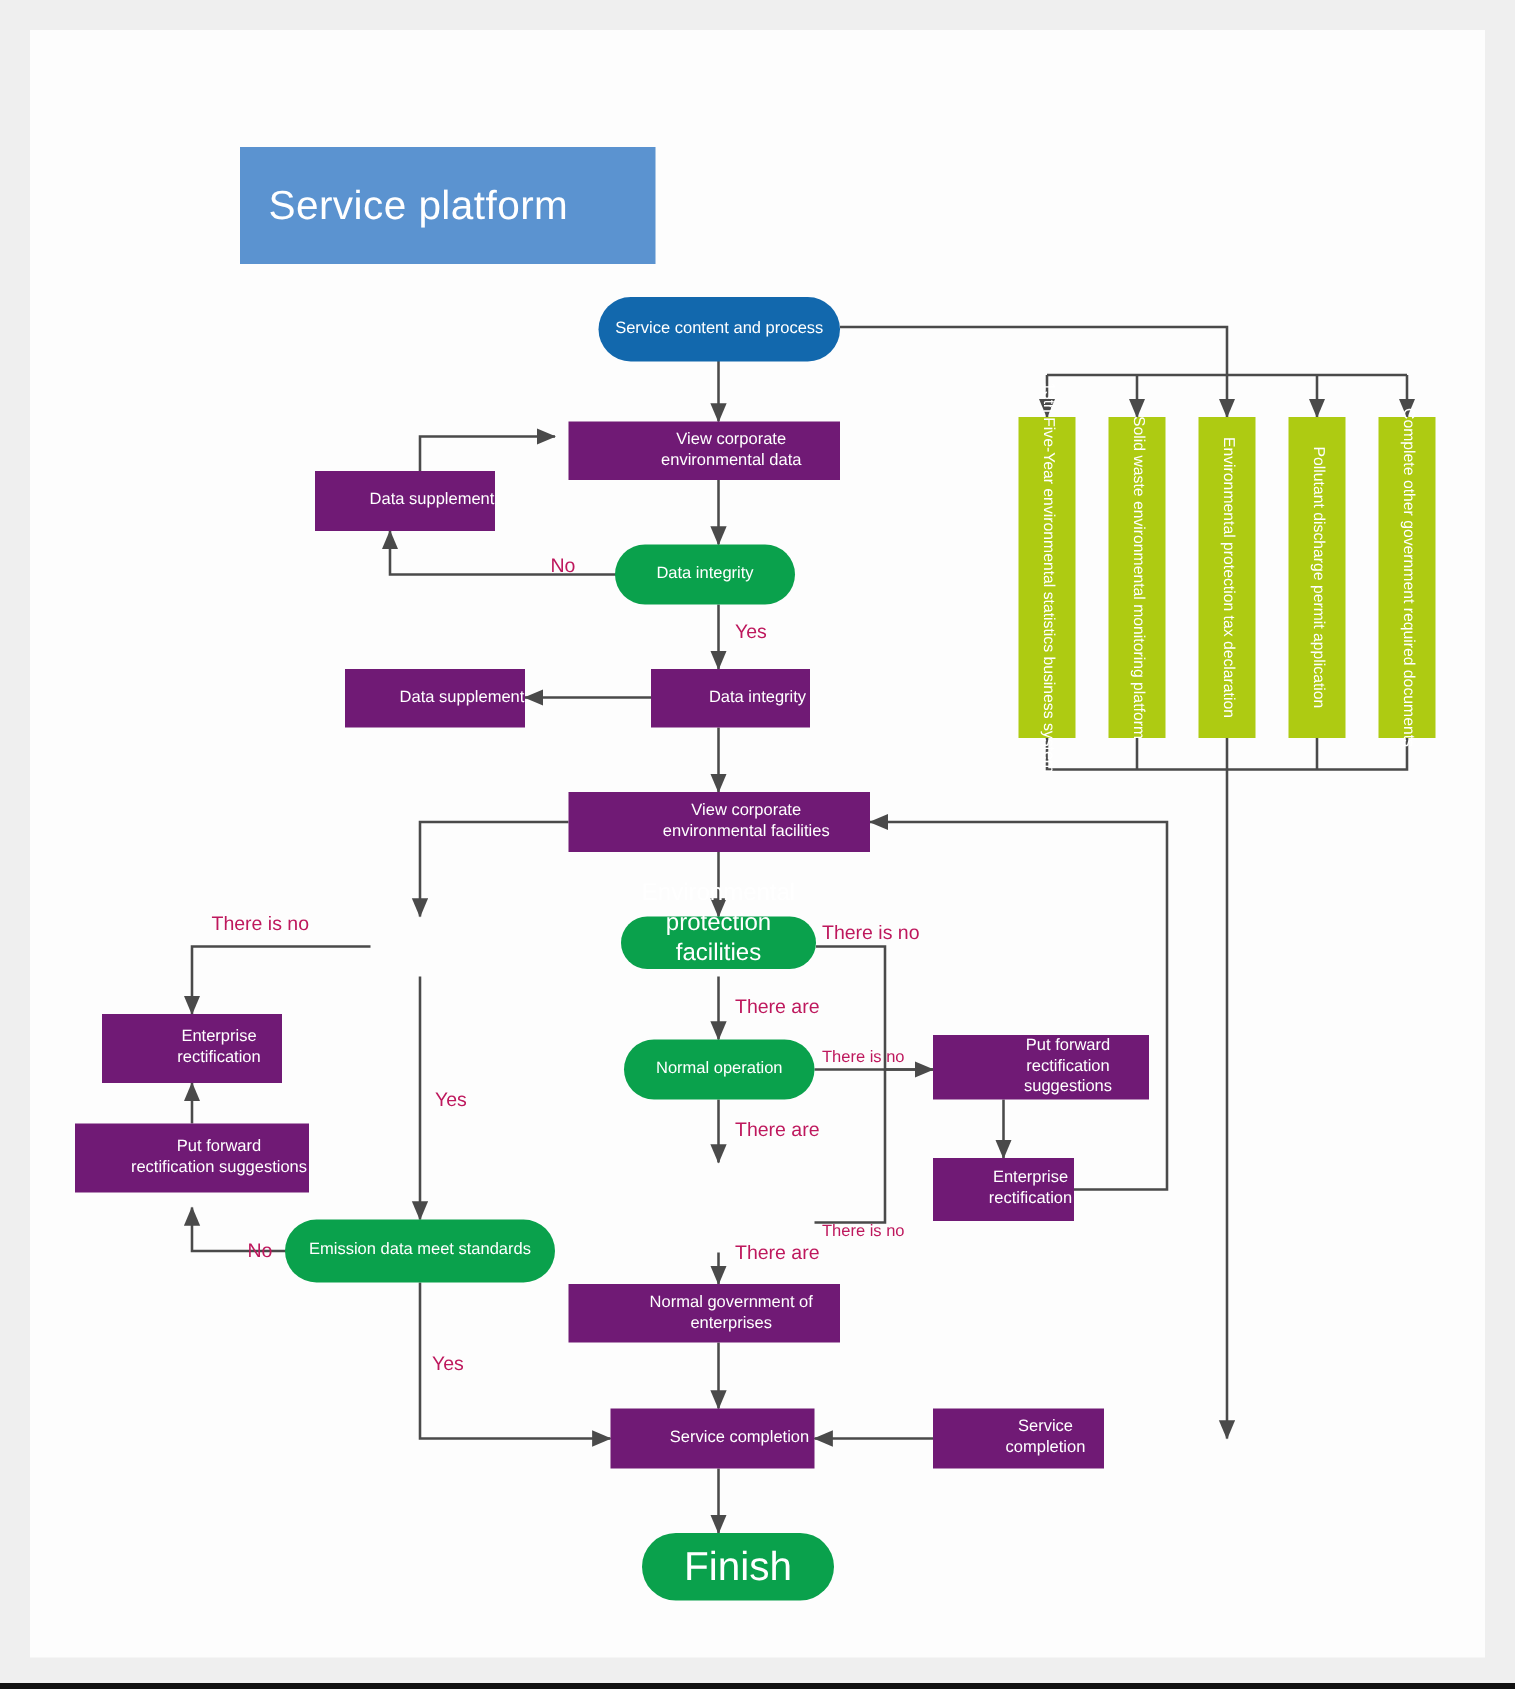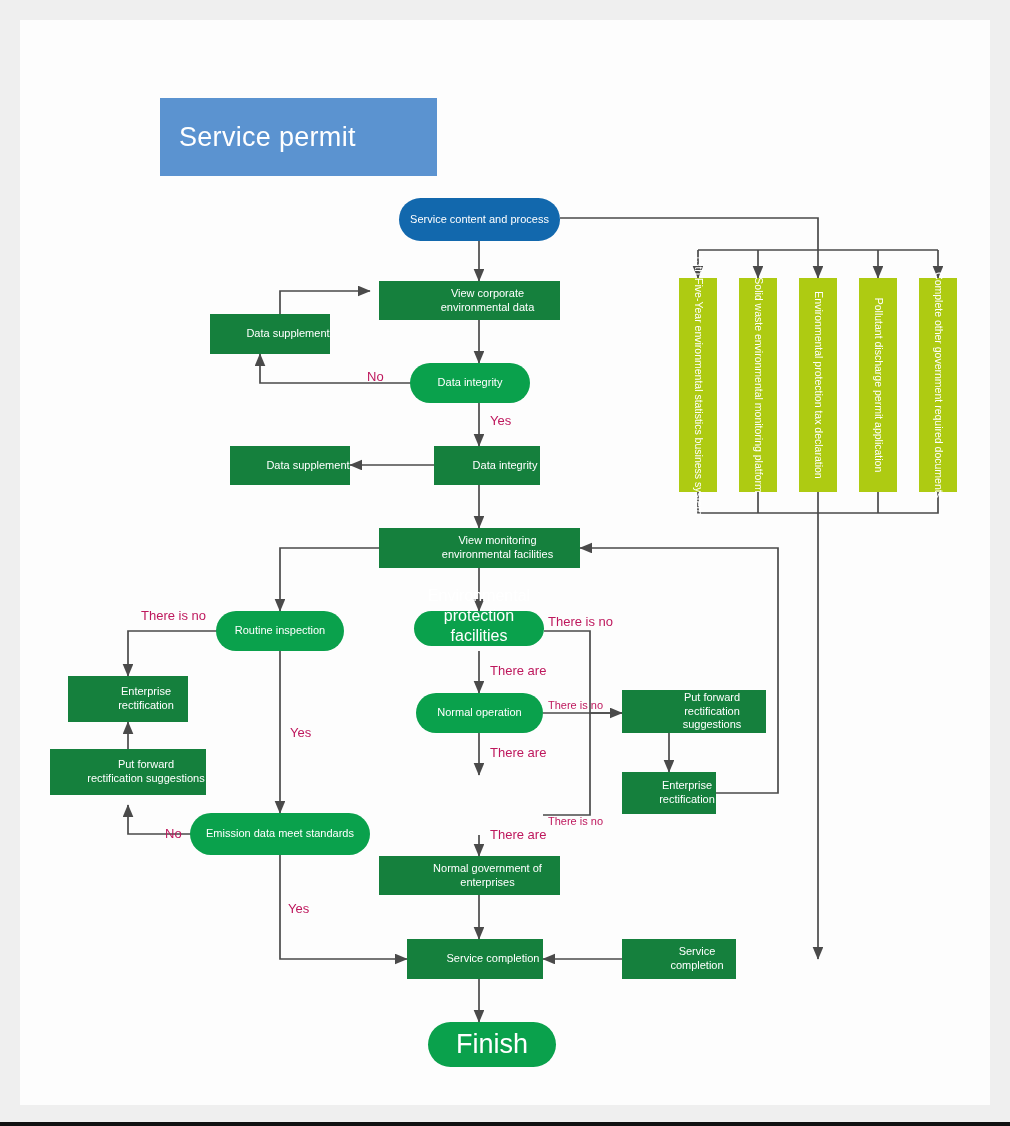--- a/index.html
+++ b/index.html
@@ -20,21 +20,21 @@
   }
   .node{
     position:absolute;
     display:flex;align-items:center;justify-content:center;
     text-align:center;
     color:#ffffff;
     line-height:1.25;
     box-sizing:border-box;
     z-index:3;
   }
-  .lime{background:#15803d;padding-left:36px;}
+  .lime{background:#701a75;padding-left:36px;}
   .green{background:#0aa14c;}
   .darkblue{background:#1268ad;}
   .pill{border-radius:999px;}
   .title-banner{
     position:absolute;left:140px;top:78px;width:277px;height:78px;
     background:#5b93d0;
     display:flex;align-items:center;
     z-index:3;
   }
   .title-banner span{
@@ -132,21 +132,21 @@
 
       <path d="M459,875 L459,919" marker-end="url(#ah)"></path>
 
       <path d="M602,939 L523,939" marker-end="url(#ah)"></path>
 
       <path d="M459,959 L459,1002" marker-end="url(#ah)"></path>
     </g>
   </svg>
 
   <div class="title-banner">
-    <span>Service permit</span>
+    <span>Service platform</span>
   </div>
 
   <div class="node pill darkblue" style="left:379px;top:178px;width:161px;height:43px;font-size:11px;">
     <span>Service content and process</span>
   </div>
 
   <div class="node lime" style="left:359px;top:261px;width:181px;height:39px;font-size:11px;">
     <span>View corporate environmental data</span>
   </div>
 
@@ -160,27 +160,24 @@
 
   <div class="node lime" style="left:414px;top:426px;width:106px;height:39px;font-size:11px;">
     <span>Data integrity</span>
   </div>
 
   <div class="node lime" style="left:210px;top:426px;width:120px;height:39px;font-size:11px;">
     <span>Data supplement</span>
   </div>
 
   <div class="node lime" style="left:359px;top:508px;width:201px;height:40px;font-size:11px;white-space:pre-line;">
-    <span>View monitoring
+    <span>View corporate
 environmental facilities</span>
   </div>
 
-  <div class="node pill green" style="left:196px;top:591px;width:128px;height:40px;font-size:11px;">
-    <span>Routine inspection</span>
-  </div>
 
   <div class="node lime" style="left:48px;top:656px;width:120px;height:46px;font-size:11px;white-space:pre-line;">
     <span>Enterprise
 rectification</span>
   </div>
 
   <div class="node lime" style="left:30px;top:729px;width:156px;height:46px;font-size:11px;white-space:pre-line;">
     <span>Put forward
 rectification suggestions</span>
   </div>

